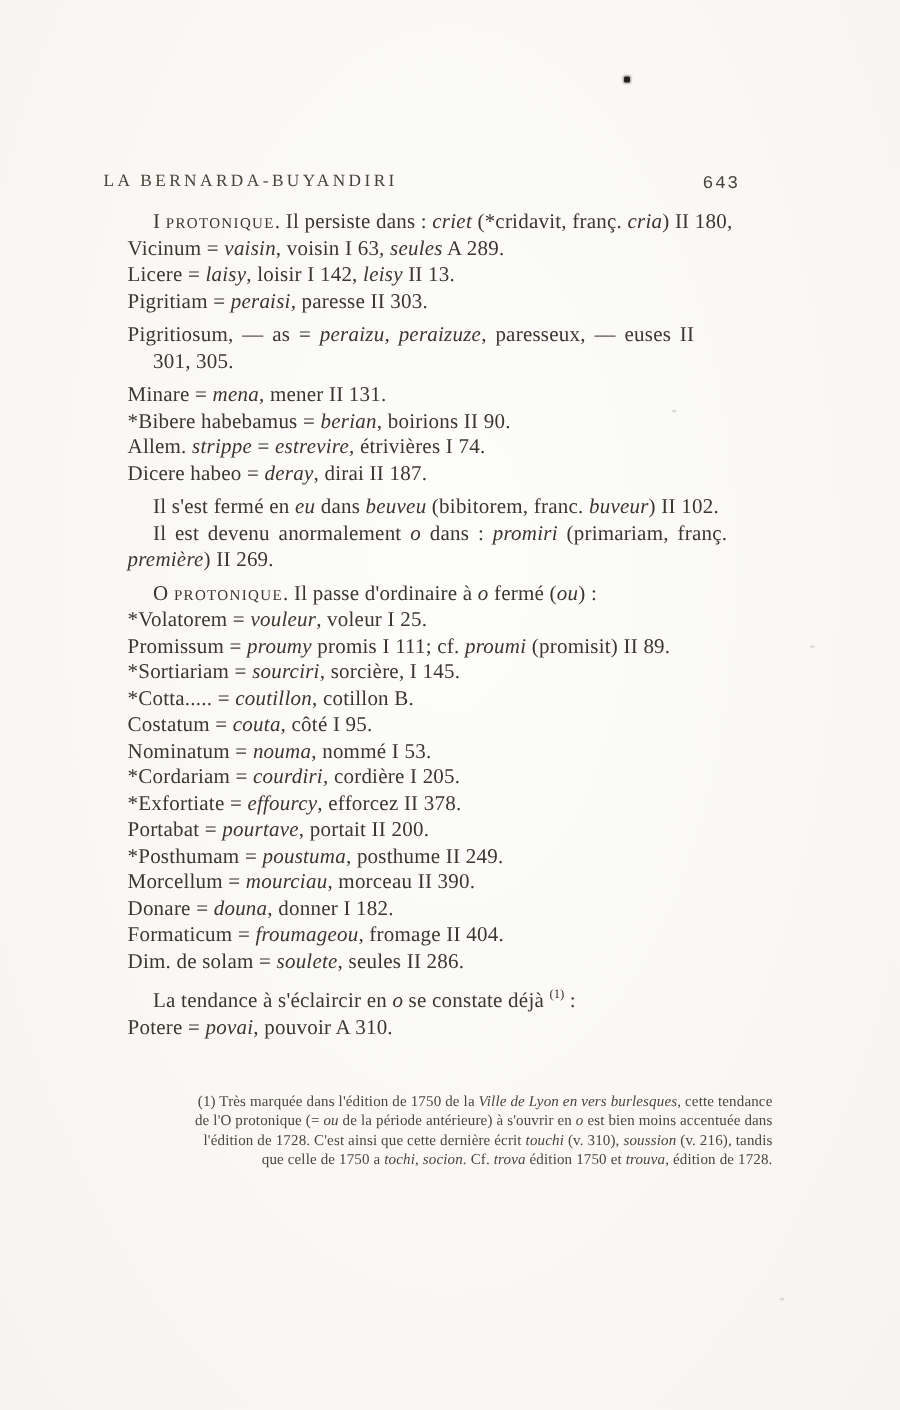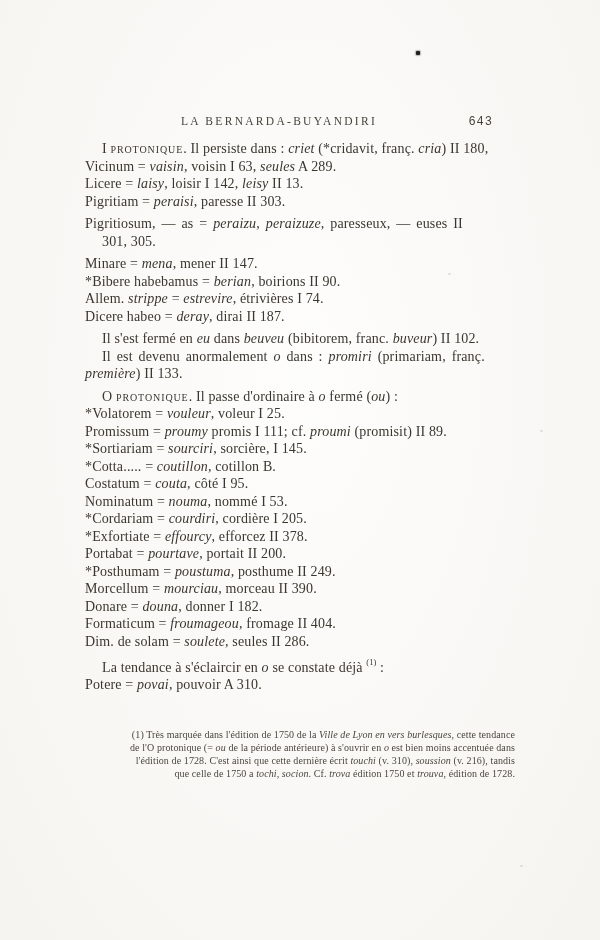--- a/index.html
+++ b/index.html
@@ -22,21 +22,20 @@
   
   .header {
     position: absolute;
     left: 85px;
     top: 115px;
     width: 420px;
     height: 18px;
   }
   .running-title {
     display: block;
-    text-align: center;
     transform: translateX(-16px);
     font-size: 11.5px;
     letter-spacing: 2.3px;
     color: #47433a;
     white-space: nowrap;
   }
   .page-number {
     position: absolute;
     right: 12px;
     top: 0;
@@ -119,27 +118,27 @@
     <span class="page-number">643</span>
   </div>
 
   <div class="body-block" id="body-block">
       <div class="line indent"><span>I </span><span class="sc">protonique</span><span>. Il persiste dans : </span><span class="i">criet</span><span> (*cridavit, franç. </span><span class="i">cria</span><span>) II 180,</span></div>
       <div class="line"><span>Vicinum = </span><span class="i">vaisin</span><span>, voisin I 63, </span><span class="i">seules</span><span> A 289.</span></div>
       <div class="line"><span>Licere = </span><span class="i">laisy</span><span>, loisir I 142, </span><span class="i">leisy</span><span> II 13.</span></div>
       <div class="line"><span>Pigritiam = </span><span class="i">peraisi</span><span>, paresse II 303.</span></div>
       <div class="line para stretch"><span>Pigritiosum, — as = </span><span class="i">peraizu, peraizuze</span><span>, paresseux, — euses II</span></div>
       <div class="line indent"><span>301, 305.</span></div>
-      <div class="line para"><span>Minare = </span><span class="i">mena</span><span>, mener II 147.</span></div>
+      <div class="line para"><span>Minare = </span><span class="i">mena</span><span>, mener II 131.</span></div>
       <div class="line"><span>*Bibere habebamus = </span><span class="i">berian</span><span>, boirions II 90.</span></div>
       <div class="line"><span>Allem. </span><span class="i">strippe</span><span> = </span><span class="i">estrevire</span><span>, étrivières I 74.</span></div>
       <div class="line"><span>Dicere habeo = </span><span class="i">deray</span><span>, dirai II 187.</span></div>
       <div class="line indent para"><span>Il s'est fermé en </span><span class="i">eu</span><span> dans </span><span class="i">beuveu</span><span> (bibitorem, franc. </span><span class="i">buveur</span><span>) II 102.</span></div>
       <div class="line indent stretch"><span>Il est devenu anormalement </span><span class="i">o</span><span> dans : </span><span class="i">promiri</span><span> (primariam, franç.</span></div>
-      <div class="line"><span class="i">première</span><span>) II 133.</span></div>
+      <div class="line"><span class="i">première</span><span>) II 269.</span></div>
       <div class="line indent para"><span>O </span><span class="sc">protonique</span><span>. Il passe d'ordinaire à </span><span class="i">o</span><span> fermé (</span><span class="i">ou</span><span>) :</span></div>
       <div class="line"><span>*Volatorem = </span><span class="i">vouleur</span><span>, voleur I 25.</span></div>
       <div class="line"><span>Promissum = </span><span class="i">proumy</span><span> promis I 111; cf. </span><span class="i">proumi</span><span> (promisit) II 89.</span></div>
       <div class="line"><span>*Sortiariam = </span><span class="i">sourciri</span><span>, sorcière, I 145.</span></div>
       <div class="line"><span>*Cotta..... = </span><span class="i">coutillon</span><span>, cotillon B.</span></div>
       <div class="line"><span>Costatum = </span><span class="i">couta</span><span>, côté I 95.</span></div>
       <div class="line"><span>Nominatum = </span><span class="i">nouma</span><span>, nommé I 53.</span></div>
       <div class="line"><span>*Cordariam = </span><span class="i">courdiri</span><span>, cordière I 205.</span></div>
       <div class="line"><span>*Exfortiate = </span><span class="i">effourcy</span><span>, efforcez II 378.</span></div>
       <div class="line"><span>Portabat = </span><span class="i">pourtave</span><span>, portait II 200.</span></div>

